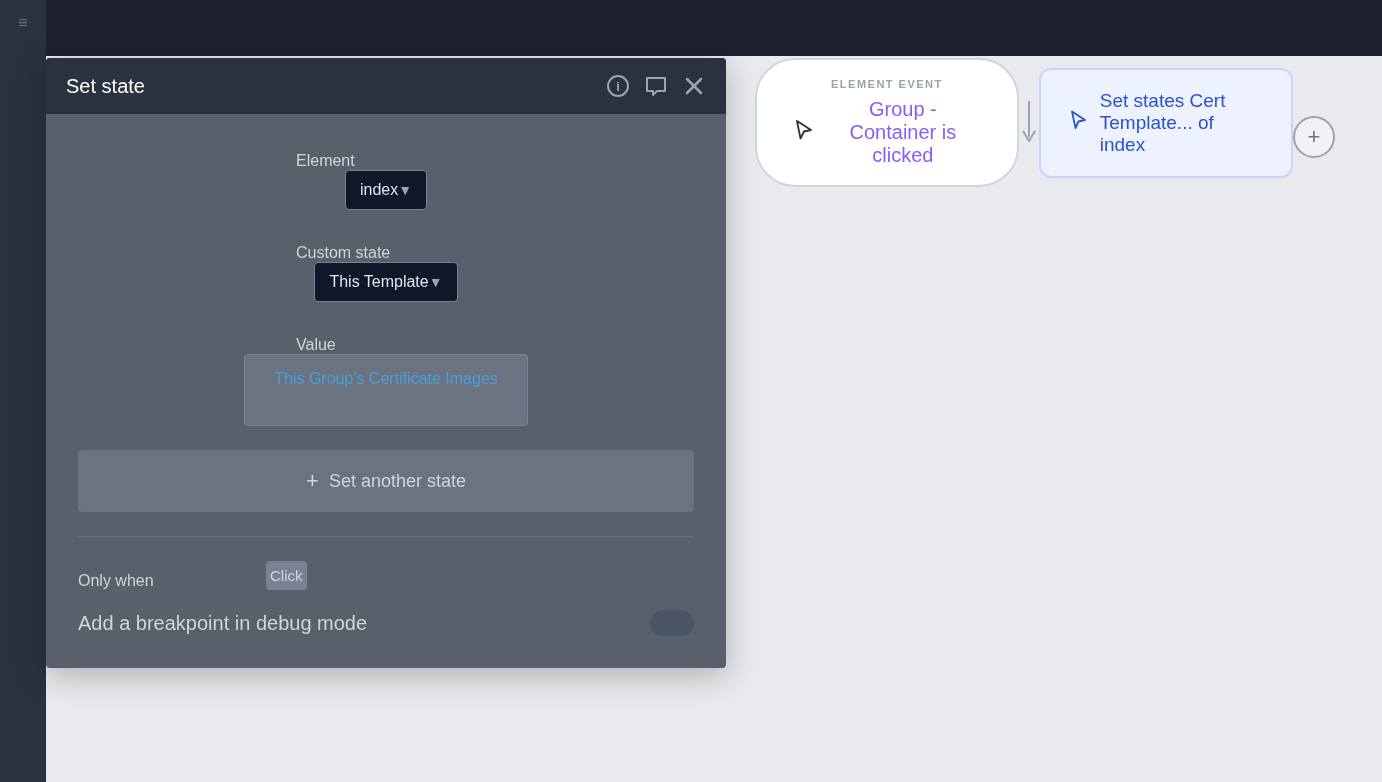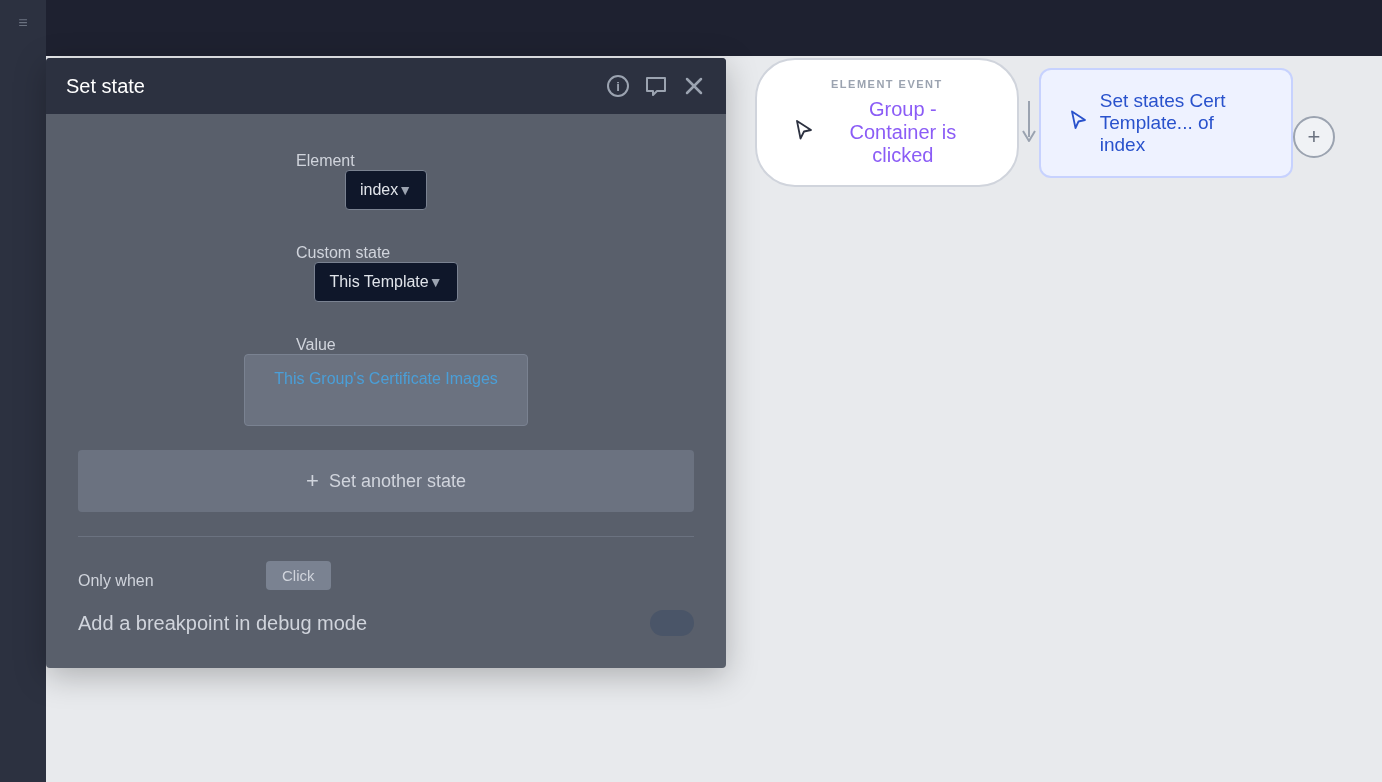--- a/index.html
+++ b/index.html
@@ -130,21 +130,21 @@
       display: flex;
       align-items: center;
       margin-top: 24px;
       padding-top: 24px;
       border-top: 1px solid #6b7280;
     }
 
     .click-badge {
       background: #7a8291;
       border-radius: 4px;
-      padding: 6px 16px;
+      padding: 6px 4px;
       color: #d0d4dc;
       font-size: 15px;
       margin-left: 8px;
     }
 
     .breakpoint-row {
       display: flex;
       align-items: center;
       margin-top: 20px;
       justify-content: space-between;

